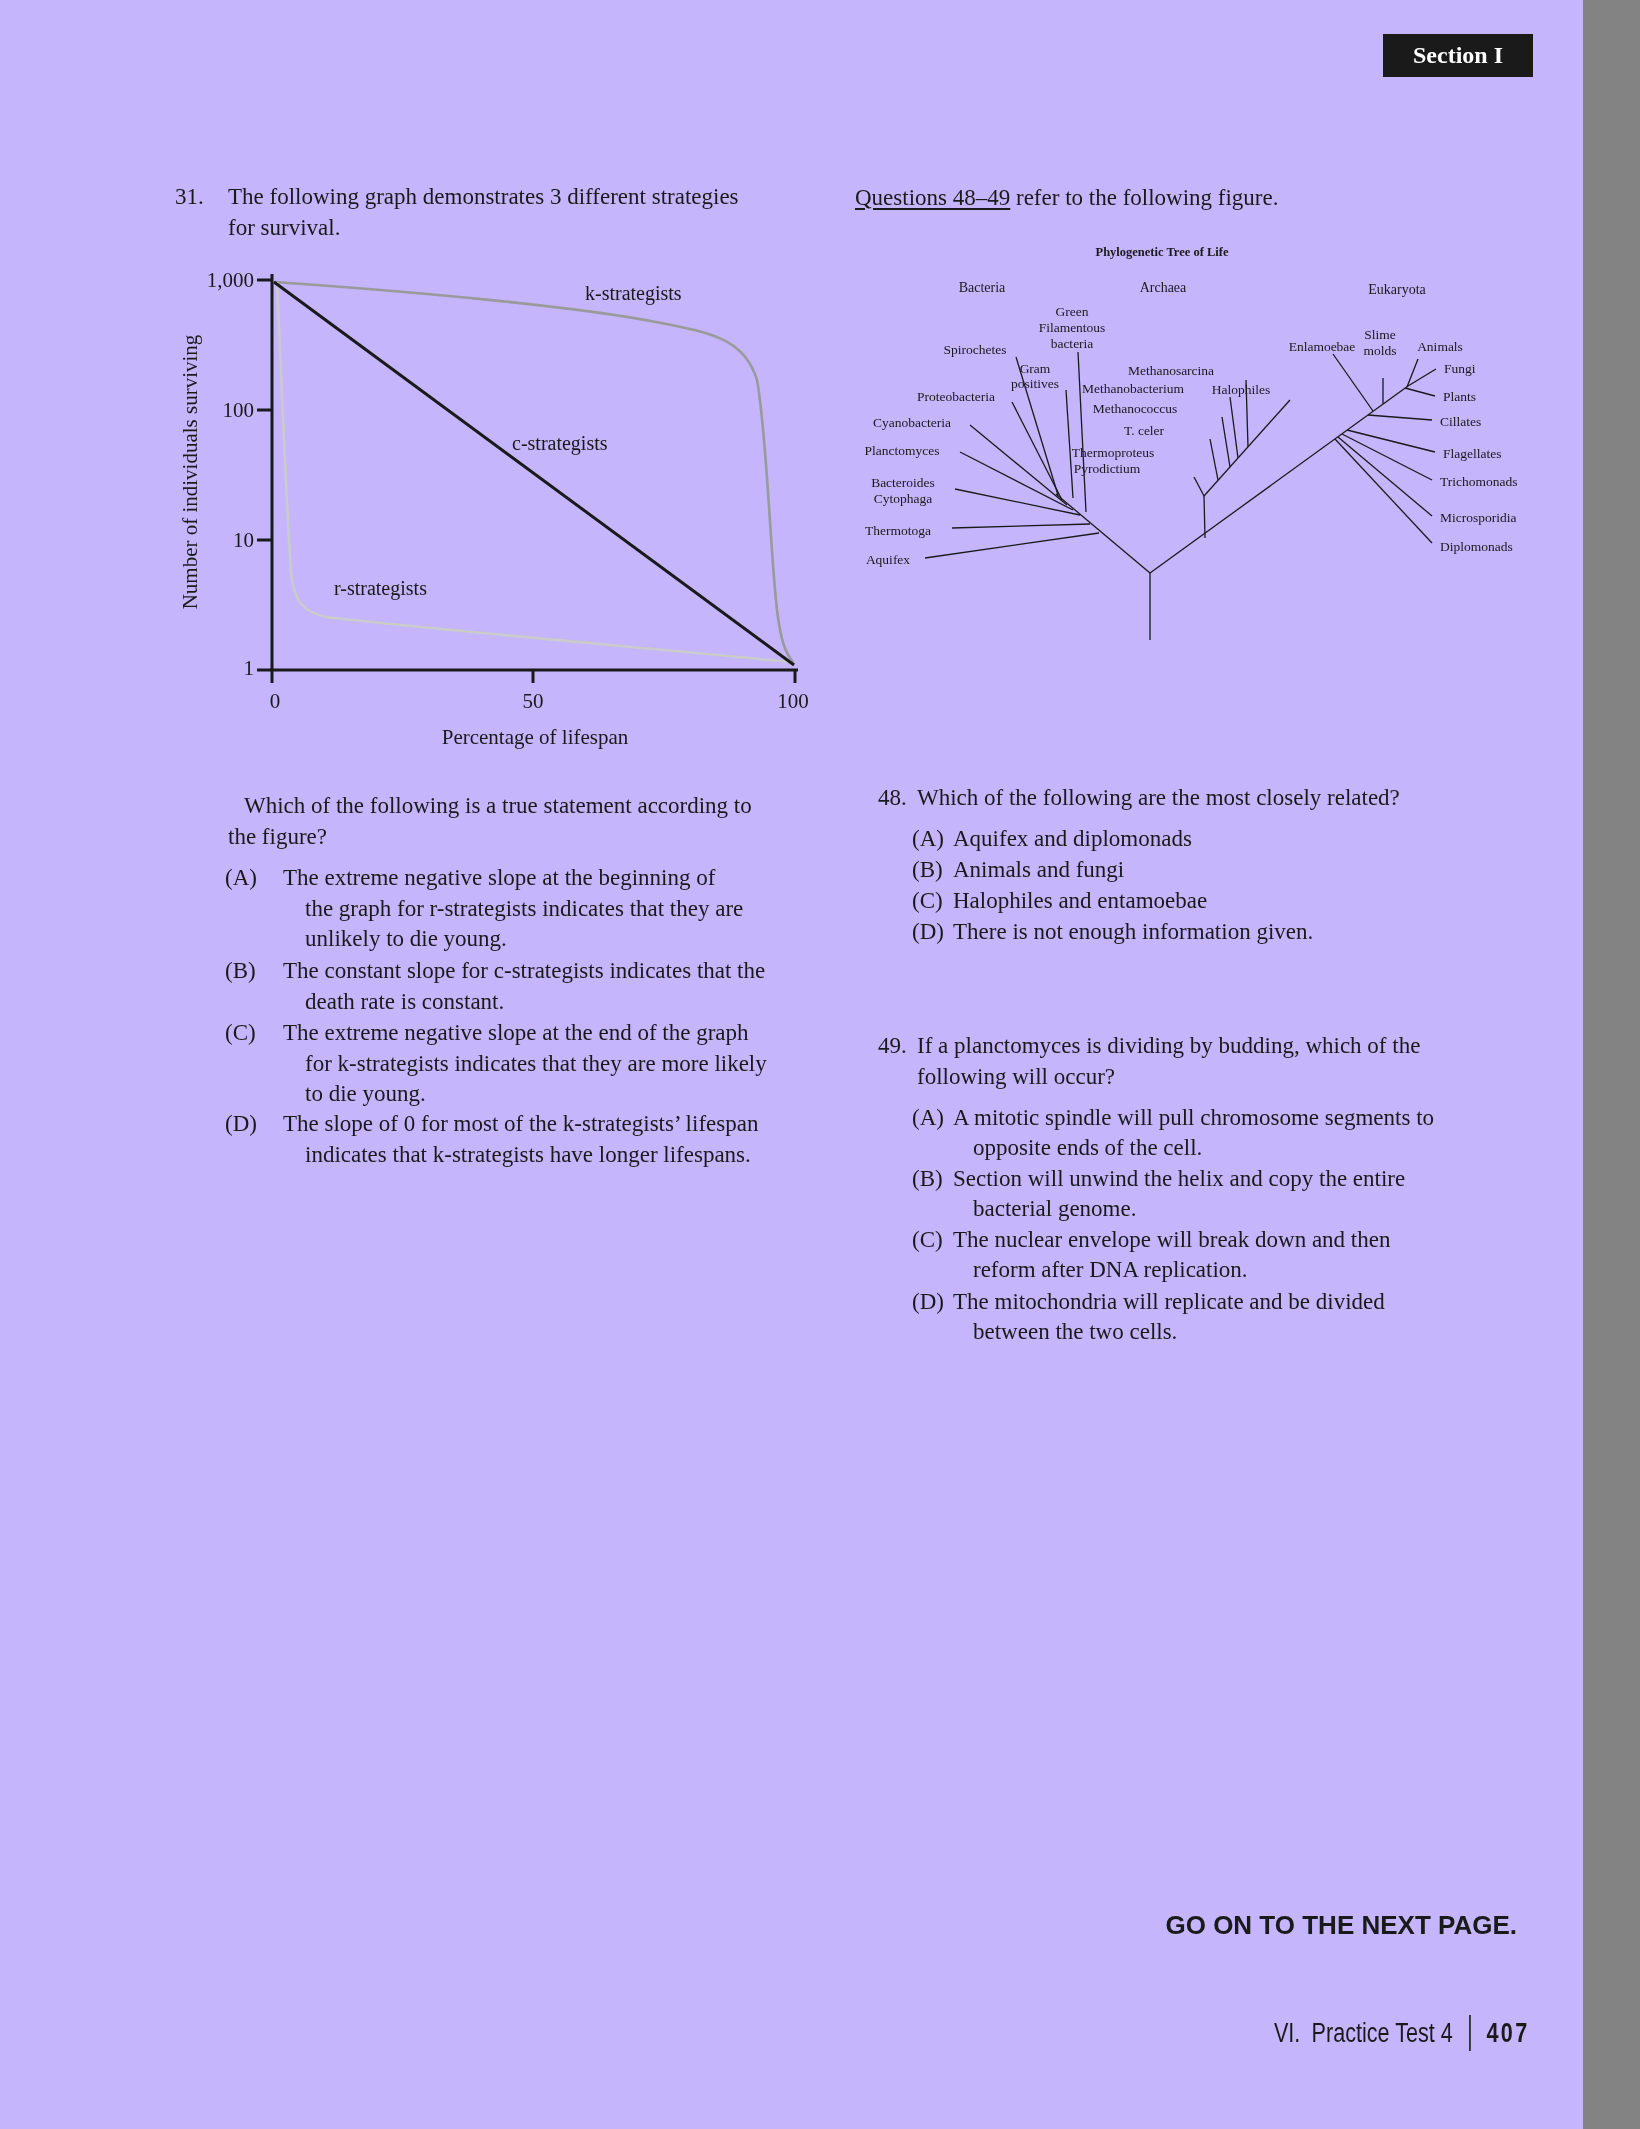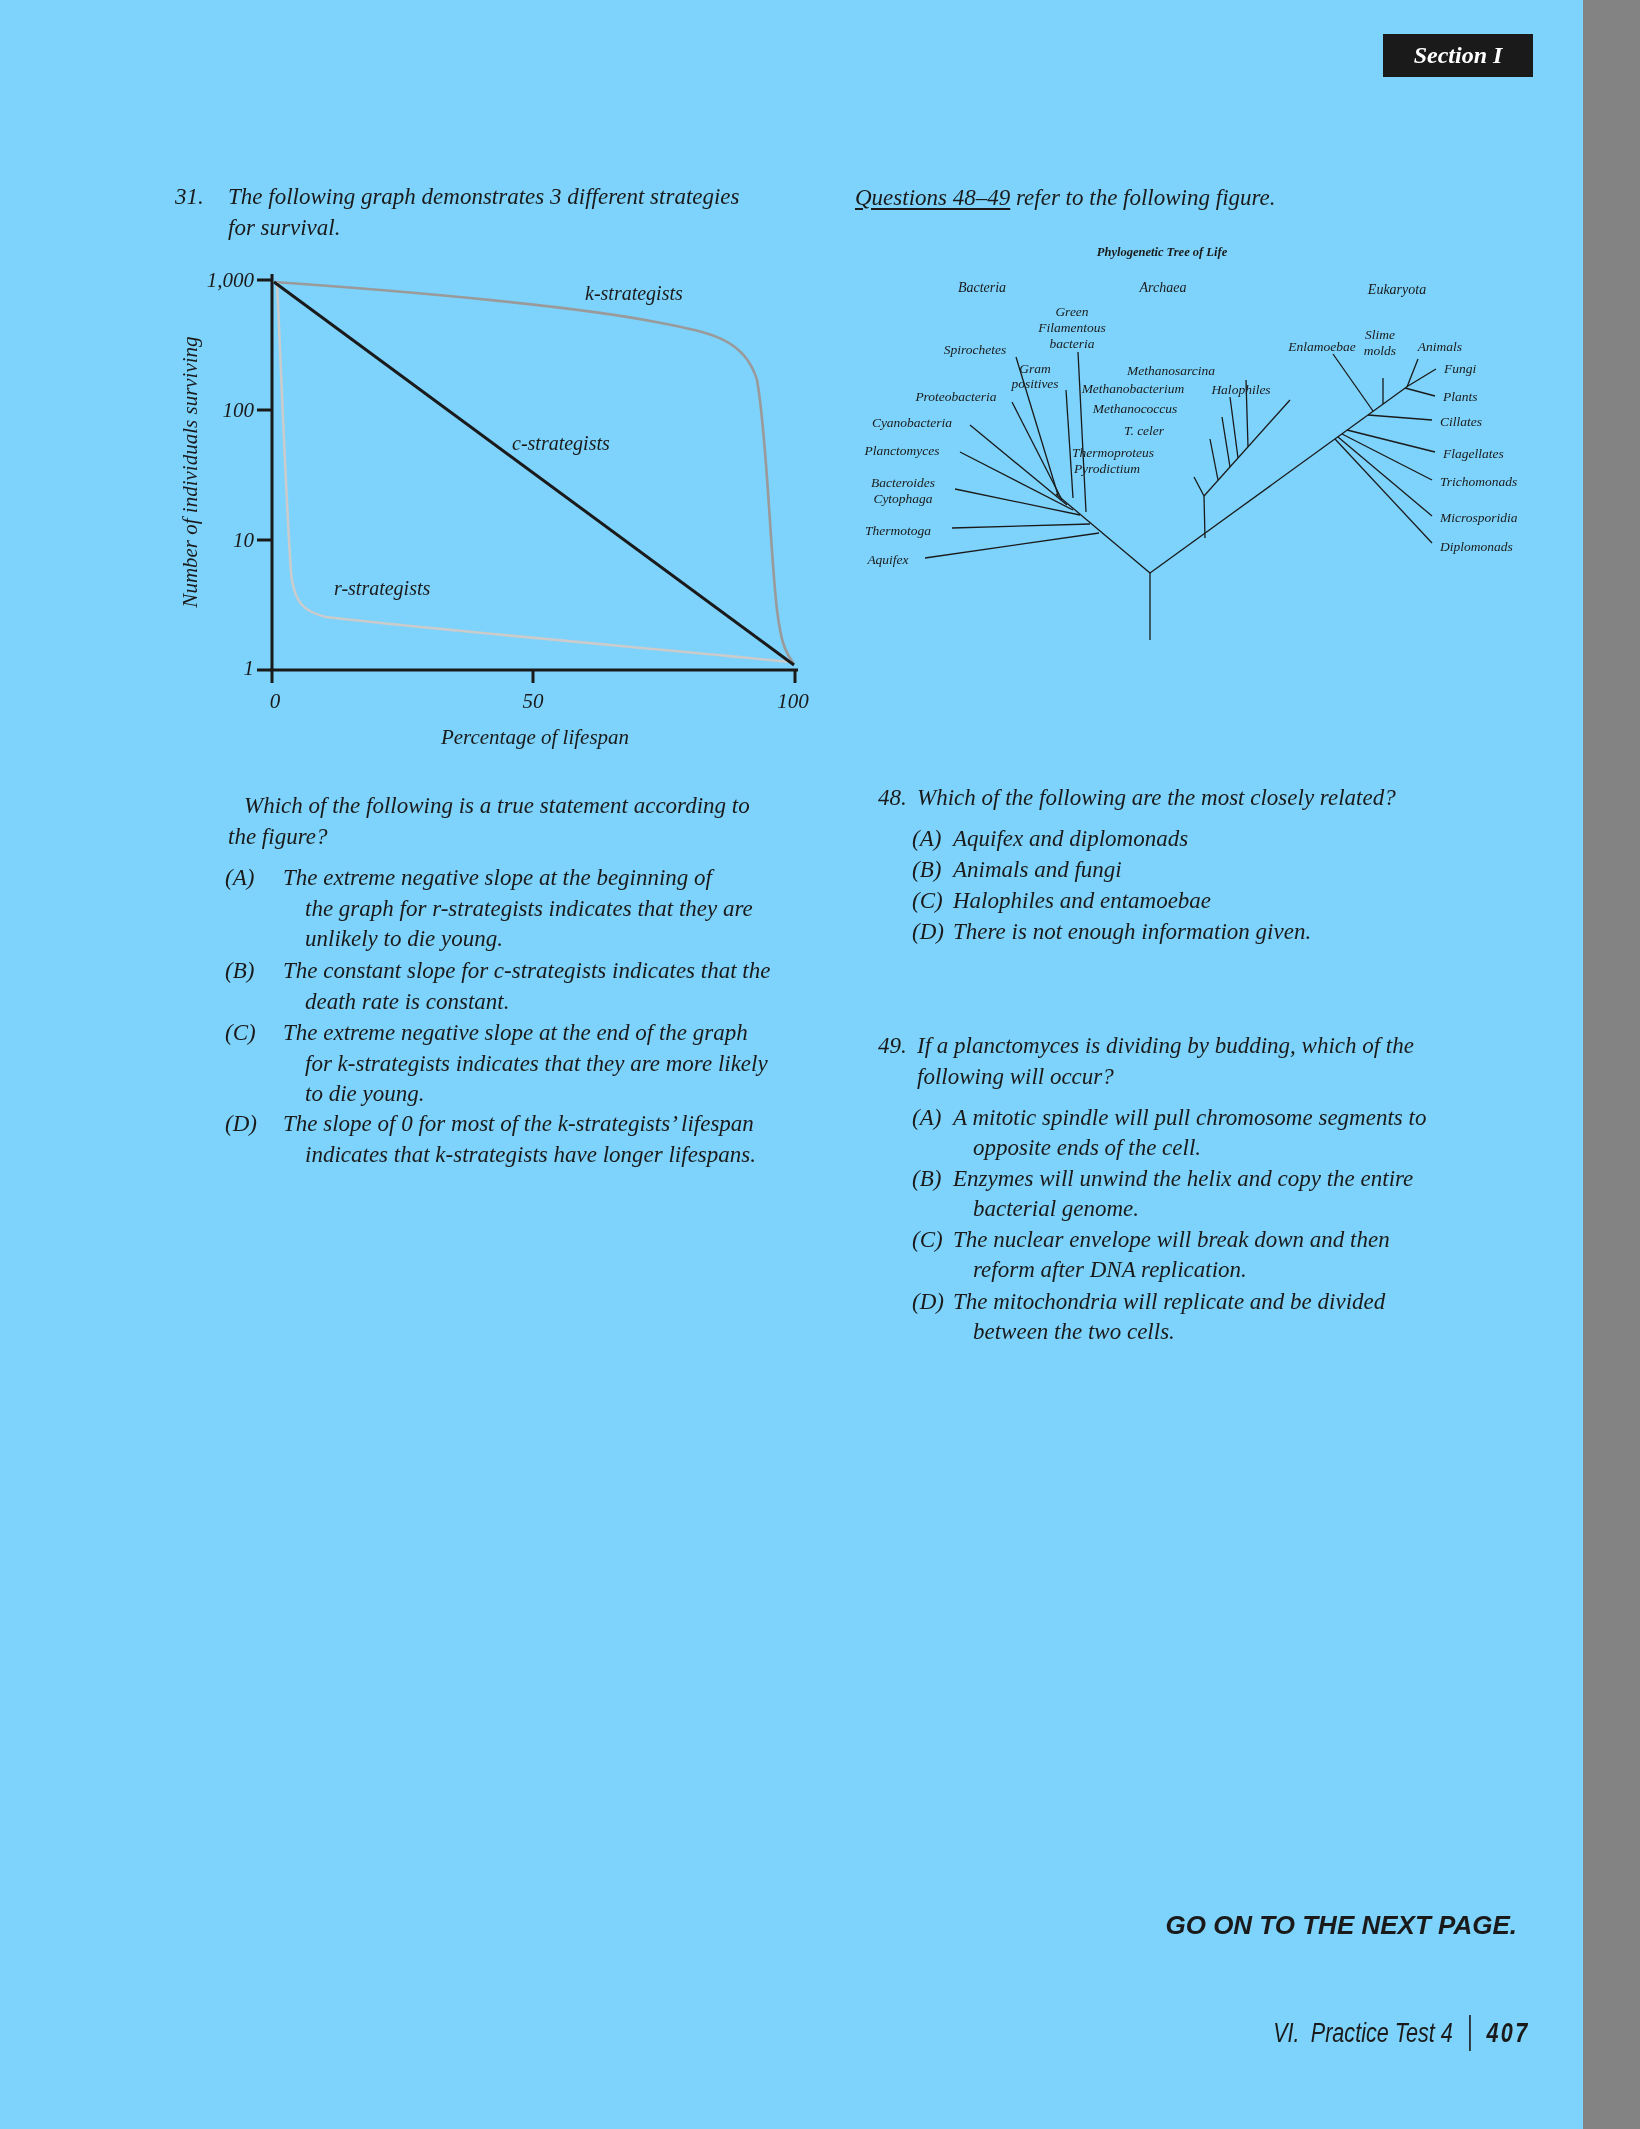--- a/index.html
+++ b/index.html
@@ -1,17 +1,17 @@
 <!DOCTYPE html>
 <html><head>
 <meta charset="utf-8">
 <style>
   html,body{margin:0;padding:0;background:#ffffff;}
-  .page{position:relative;width:1640px;height:2129px;background:#7dd3fc;overflow:hidden;
-        font-family:"Liberation Serif", serif;color:#1a1a1a;font-style:italic;}
+  .page{position:relative;width:1640px;height:2129px;background:#c4b5fd;overflow:hidden;
+        font-family:"Liberation Serif", serif;color:#1a1a1a;}
   .t{position:absolute;font-size:23px;line-height:31px;white-space:nowrap;color:#1a1a1a;}
   .section-badge{position:absolute;left:1383px;top:34px;width:150px;height:43px;background:#1a1a1a;
         color:#ffffff;font-family:"Liberation Serif", serif;font-weight:bold;font-size:24px;
         display:flex;align-items:center;justify-content:center;}
   .gray-bar{position:absolute;left:1583px;top:0;width:57px;height:100%;background:#838383;}
   .uline{text-decoration:underline;text-underline-offset:3px;}
   svg text{font-family:"Liberation Serif", serif;fill:#1a1a1a;}
   .gtick{font-size:21px;}
   .gtitle{font-size:21px;}
   .glabel{font-size:20px;}
@@ -187,21 +187,21 @@
 
   <div class="t" style="left:878px;top:1030px">49.</div>
   <div class="t" style="left:917px;top:1030px">If a planctomyces is dividing by budding, which of the</div>
   <div class="t" style="left:917px;top:1061px">following will occur?</div>
 
   <div class="t" style="left:912px;top:1102px">(A)</div>
   <div class="t" style="left:953px;top:1102px">A mitotic spindle will pull chromosome segments to</div>
   <div class="t" style="left:973px;top:1132px">opposite ends of the cell.</div>
 
   <div class="t" style="left:912px;top:1163px">(B)</div>
-  <div class="t" style="left:953px;top:1163px">Enzymes will unwind the helix and copy the entire</div>
+  <div class="t" style="left:953px;top:1163px">Section will unwind the helix and copy the entire</div>
   <div class="t" style="left:973px;top:1193px">bacterial genome.</div>
 
   <div class="t" style="left:912px;top:1224px">(C)</div>
   <div class="t" style="left:953px;top:1224px">The nuclear envelope will break down and then</div>
   <div class="t" style="left:973px;top:1254px">reform after DNA replication.</div>
 
   <div class="t" style="left:912px;top:1286px">(D)</div>
   <div class="t" style="left:953px;top:1286px">The mitochondria will replicate and be divided</div>
   <div class="t" style="left:973px;top:1316px">between the two cells.</div>
 

